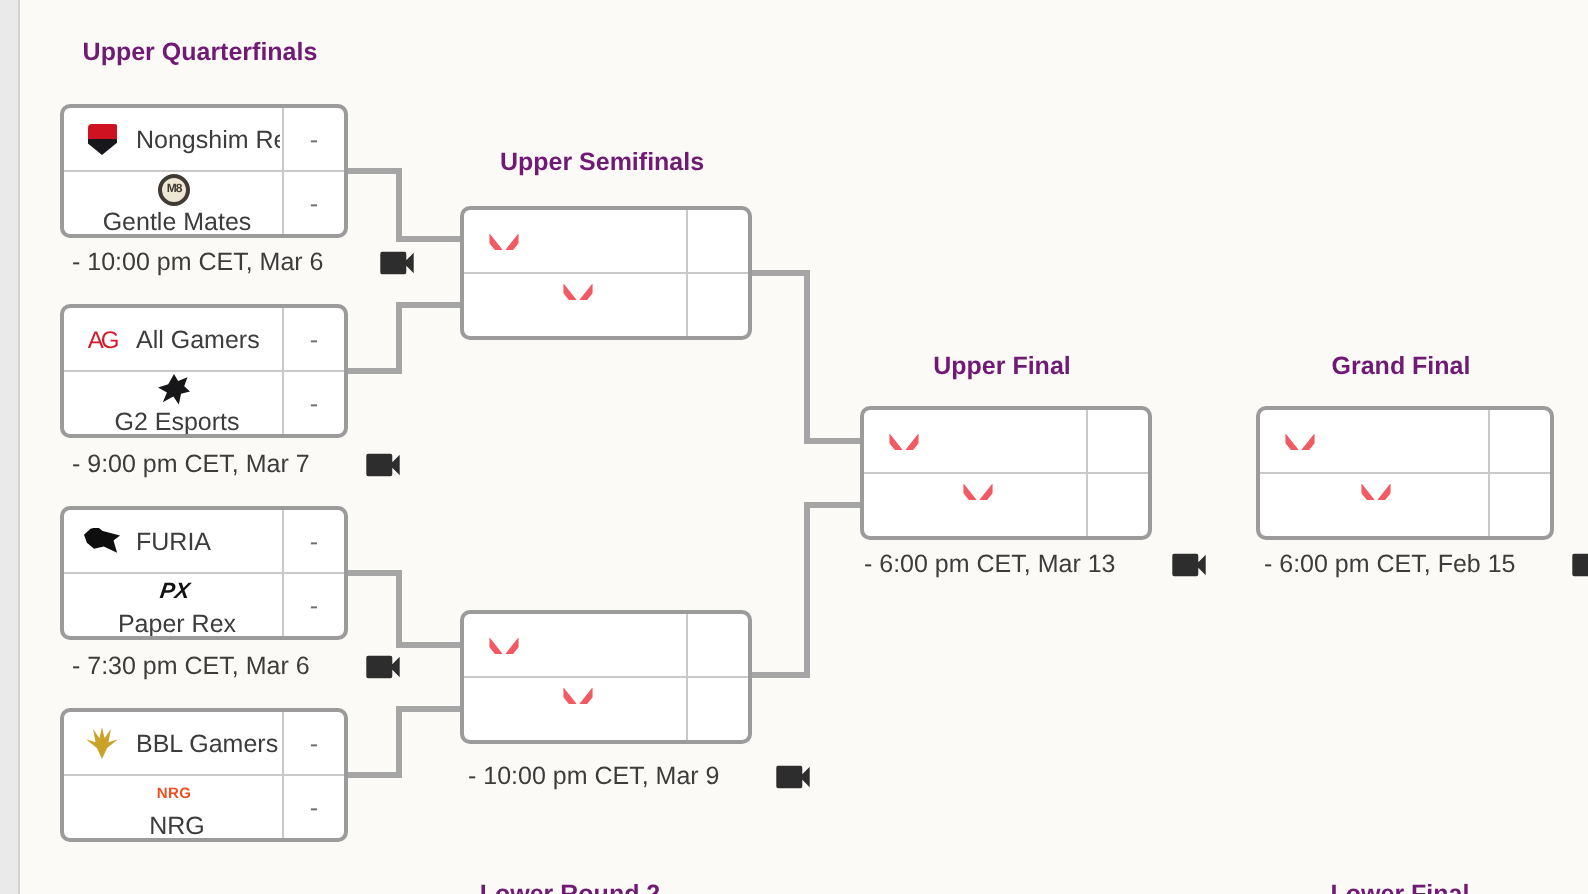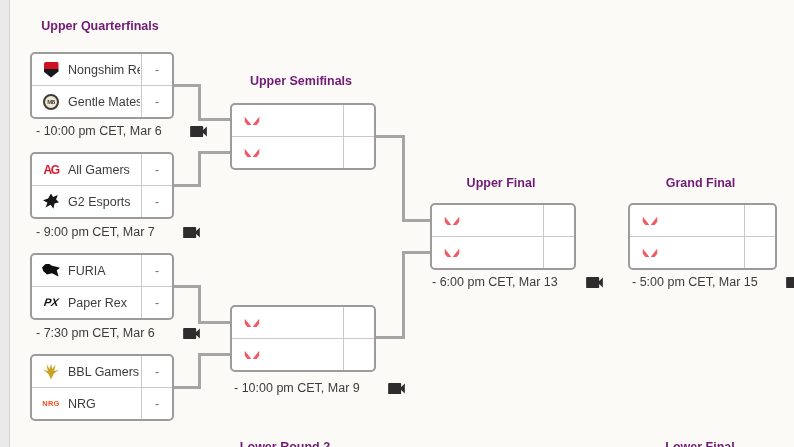--- a/index.html
+++ b/index.html
@@ -13,40 +13,40 @@
   .left-strip{position:absolute;left:0;top:0;width:9px;height:447px;background:#eaeaea;border-right:1px solid #d2d2d2;}
 
   .round-header{
     position:absolute;text-align:center;font-size:12.5px;font-weight:bold;color:#701a75;line-height:14px;white-space:nowrap;
   }
 
   .match{
     position:absolute;background:#fff;border:2px solid #9b9b9b;border-radius:5px;box-sizing:content-box;
   }
   .trow{height:31px;display:flex;align-items:center;position:relative;padding-left:5px;padding-right:32px;}
-  .trow + .trow{border-top:1px solid #c9c9c9;}
+  .trow + .trow{border-top:1px solid #c9c9c9;flex-direction:column;}
   .tname{font-size:12.5px;color:#3c3c3c;white-space:nowrap;overflow:hidden;}
   .score{
     position:absolute;right:0;top:0;bottom:0;width:30px;border-left:1px solid #c9c9c9;
     display:flex;align-items:center;justify-content:center;font-size:12.5px;color:#6f6f6f;
   }
 
   .time{
     position:absolute;display:flex;align-items:center;gap:28px;
     font-size:12.5px;color:#3c3c3c;white-space:nowrap;line-height:14px;
   }
   .cam{fill:#2d2d2d;flex:none;margin-top:1px;cursor:pointer;}
 
   .seg{position:absolute;background:#a5a5a5;}
 
   
   .lg{width:20px;height:18px;display:flex;align-items:center;justify-content:center;margin:0 7px 0 4px;flex:none;}
   .lg-nsr{width:15px;height:16px;background:linear-gradient(#cf1221 0 46%,#17171c 46%);clip-path:polygon(0 0,100% 0,100% 62%,50% 100%,0 62%);border-radius:2px;}
   .lg-gm{width:16px;height:16px;border-radius:50%;background:#efe7d6;border:2px solid #403a32;box-sizing:border-box;display:flex;align-items:center;justify-content:center;font-size:6px;font-weight:bold;color:#403a32;letter-spacing:-0.5px;}
-  .lg-ag{font-size:12px;font-weight:700;line-height:1;color:#d7182a;letter-spacing:-1.5px;}
+  .lg-ag{font-size:12px;font-weight:400;line-height:1;color:#d7182a;letter-spacing:-1.5px;}
   .lg-g2{width:16px;height:16px;background:#17171a;clip-path:polygon(50% 0,63% 22%,92% 10%,82% 38%,100% 55%,72% 62%,65% 95%,48% 70%,15% 88%,28% 58%,0 42%,32% 32%);}
   .lg-fur{width:18px;height:14px;background:#0e0e0e;clip-path:polygon(0 28%,18% 6%,38% 0,52% 14%,100% 30%,82% 48%,92% 92%,55% 70%,28% 78%,8% 56%);}
   .lg-prx{font-size:11px;font-weight:900;font-style:italic;line-height:1;color:#111;transform:skewX(-8deg);}
   .lg-bbl{width:16px;height:16px;background:#c9a227;clip-path:polygon(50% 0,58% 35%,78% 6%,70% 48%,100% 38%,66% 66%,50% 100%,34% 66%,0 38%,30% 48%,22% 6%,42% 35%);}
   .lg-nrg{font-size:7.5px;font-weight:900;line-height:1;color:#f04e23;letter-spacing:.2px;}
   .val{fill:#f25a63;}
   .lg.lg-valwrap{margin-left:5px;}
 </style>
 </head>
 <body>
@@ -264,18 +264,18 @@
     <div class="trow">
       <span class="lg lg-valwrap">
           <svg class="val" width="20" height="16" viewBox="0 0 512 512">
             <use href="#sym-val"></use>
           </svg>
         </span>
       <span class="score"></span>
     </div>
   </div>
   <div class="time" style="left:632px;top:275px">
-    <span>- 5:00 pm CET, Mar 15</span>
+    <span>- 6:00 pm CET, Feb 15</span>
     <svg class="cam" width="17" height="13">
         <use href="#sym-cam"></use>
       </svg>
   </div>
 </div>
 
 </body></html>

